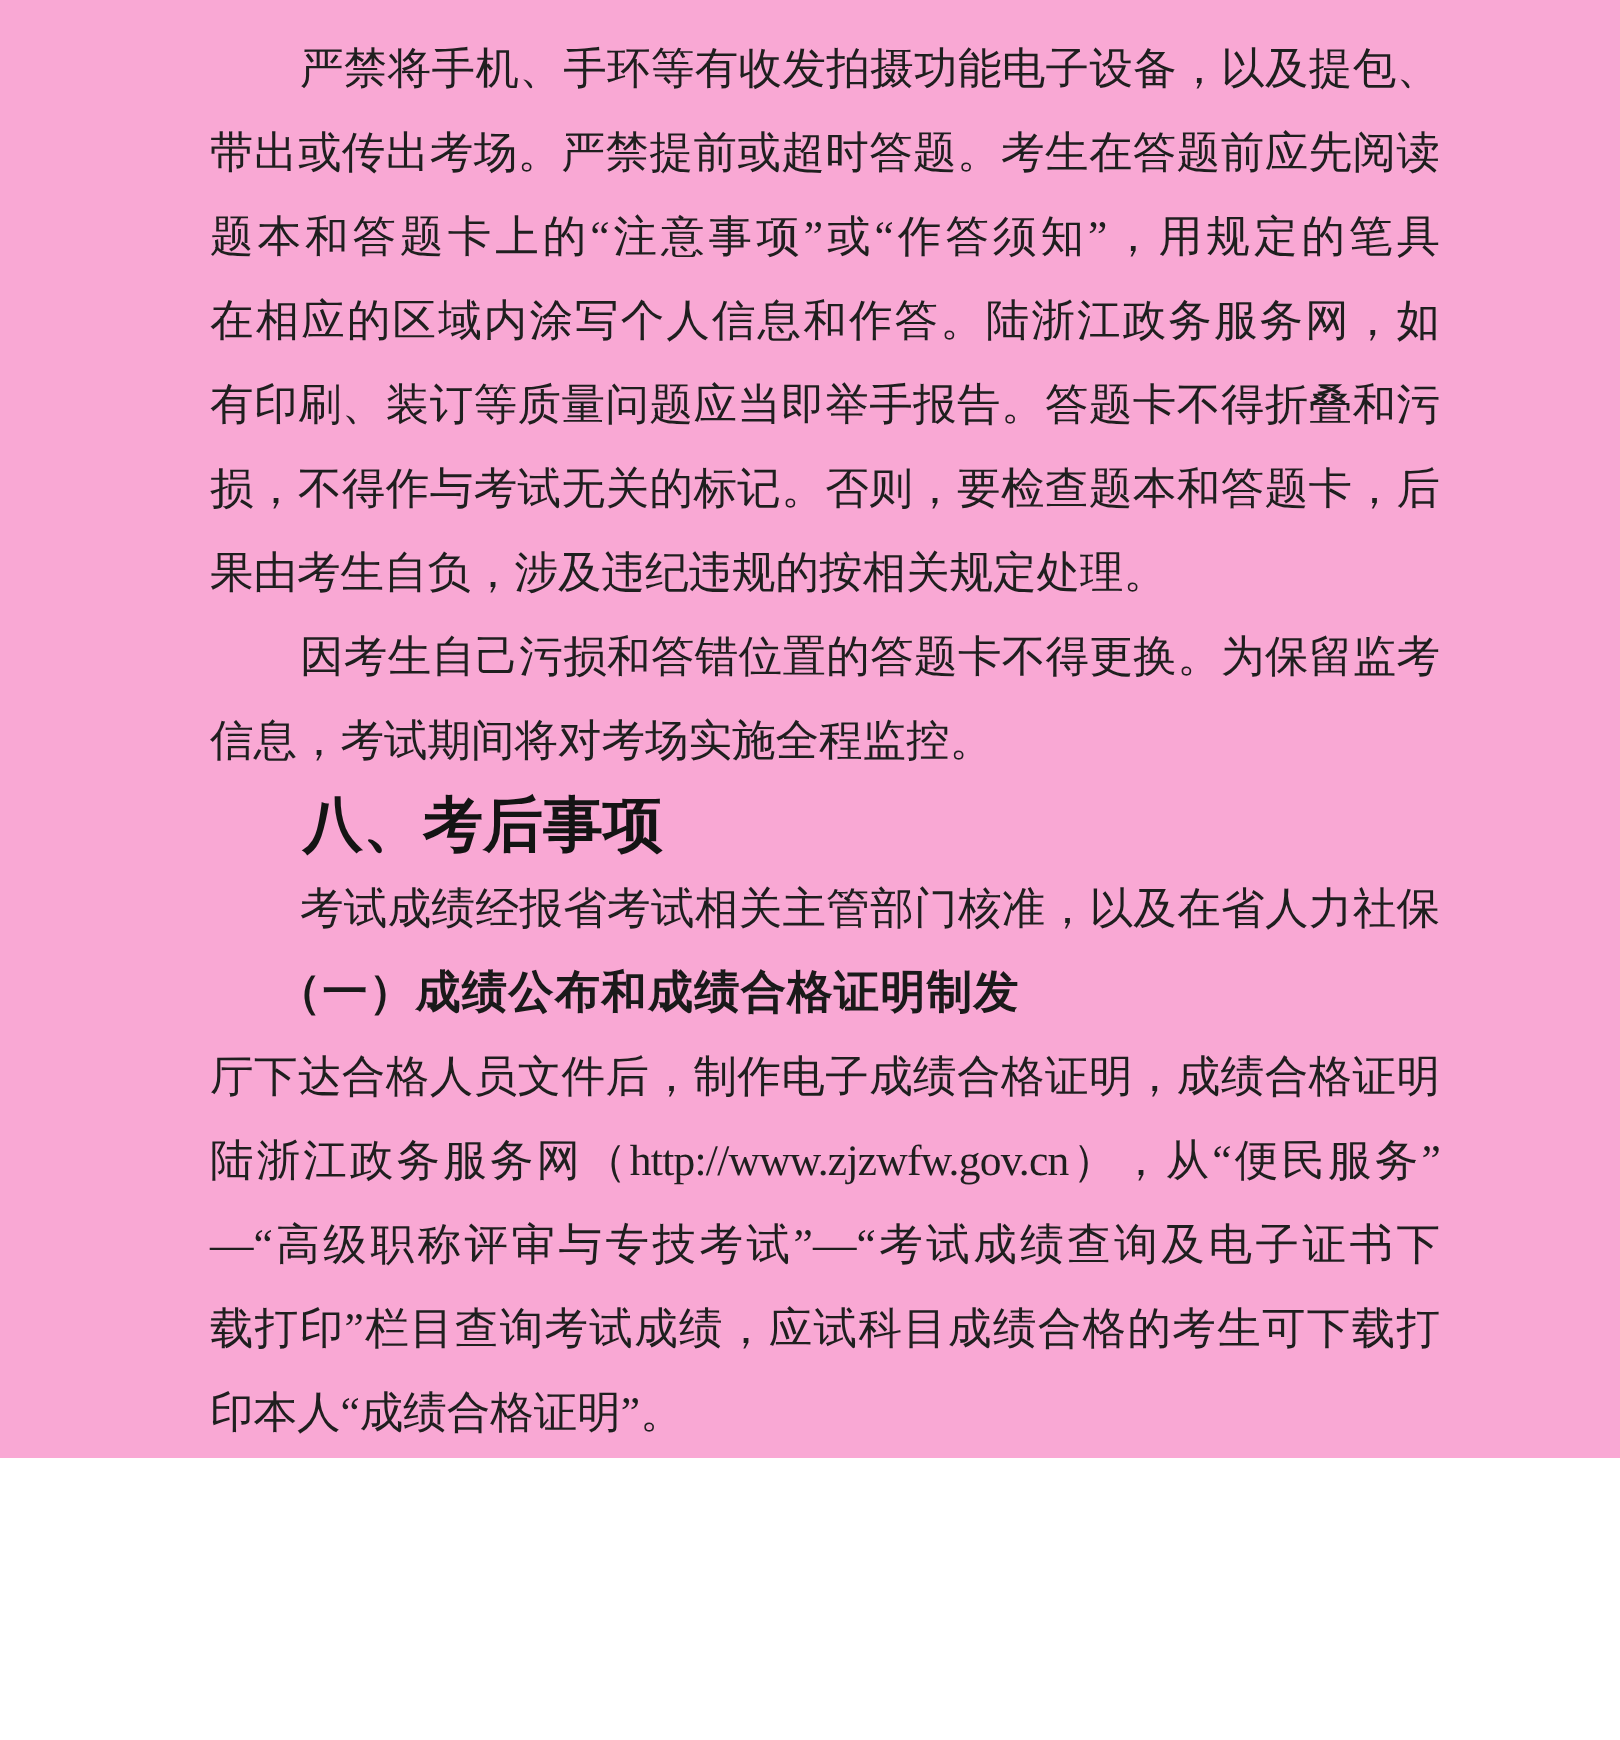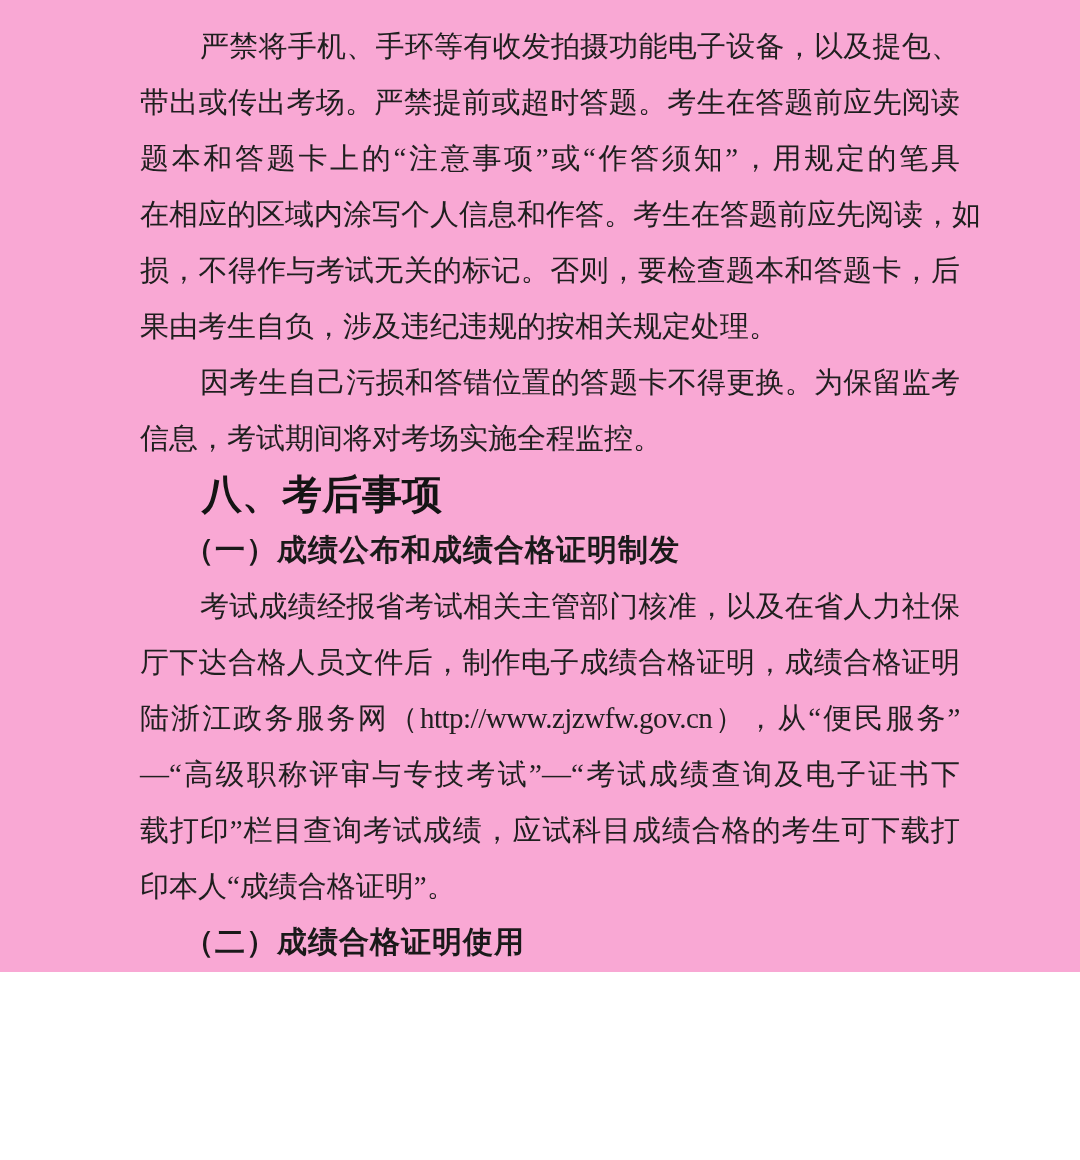--- a/index.html
+++ b/index.html
@@ -55,28 +55,29 @@
   }
 </style>
 </head>
 <body>
 
 <div class="page">
   <div class="doc" id="doc">
       <div class="line indent">严禁将手机、手环等有收发拍摄功能电子设备，以及提包、</div>
       <div class="line">带出或传出考场。严禁提前或超时答题。考生在答题前应先阅读</div>
       <div class="line">题本和答题卡上的“注意事项”或“作答须知”，用规定的笔具</div>
-      <div class="line">在相应的区域内涂写个人信息和作答。考生在答题前应先阅读，如</div>
+      <div class="line">在相应的区域内涂写个人信息和作答。陆浙江政务服务网，如</div>
+      <div class="line">有印刷、装订等质量问题应当即举手报告。答题卡不得折叠和污</div>
       <div class="line">损，不得作与考试无关的标记。否则，要检查题本和答题卡，后</div>
       <div class="line noj">果由考生自负，涉及违纪违规的按相关规定处理。</div>
       <div class="line indent">因考生自己污损和答错位置的答题卡不得更换。为保留监考</div>
       <div class="line noj">信息，考试期间将对考场实施全程监控。</div>
       <div class="line section-heading noj">八、考后事项</div>
+      <div class="line indent">考试成绩经报省考试相关主管部门核准，以及在省人力社保</div>
       <div class="line sub-heading noj">（一）成绩公布和成绩合格证明制发</div>
-      <div class="line indent">考试成绩经报省考试相关主管部门核准，以及在省人力社保</div>
       <div class="line">厅下达合格人员文件后，制作电子成绩合格证明，成绩合格证明</div>
       <div class="line tight">陆浙江政务服务网（http://www.zjzwfw.gov.cn），从“便民服务”</div>
       <div class="line">—“高级职称评审与专技考试”—“考试成绩查询及电子证书下</div>
       <div class="line">载打印”栏目查询考试成绩，应试科目成绩合格的考生可下载打</div>
       <div class="line noj">印本人“成绩合格证明”。</div>
       <div class="line sub-heading noj">（二）成绩合格证明使用</div>
     </div>
 </div>
 
 </body></html>

